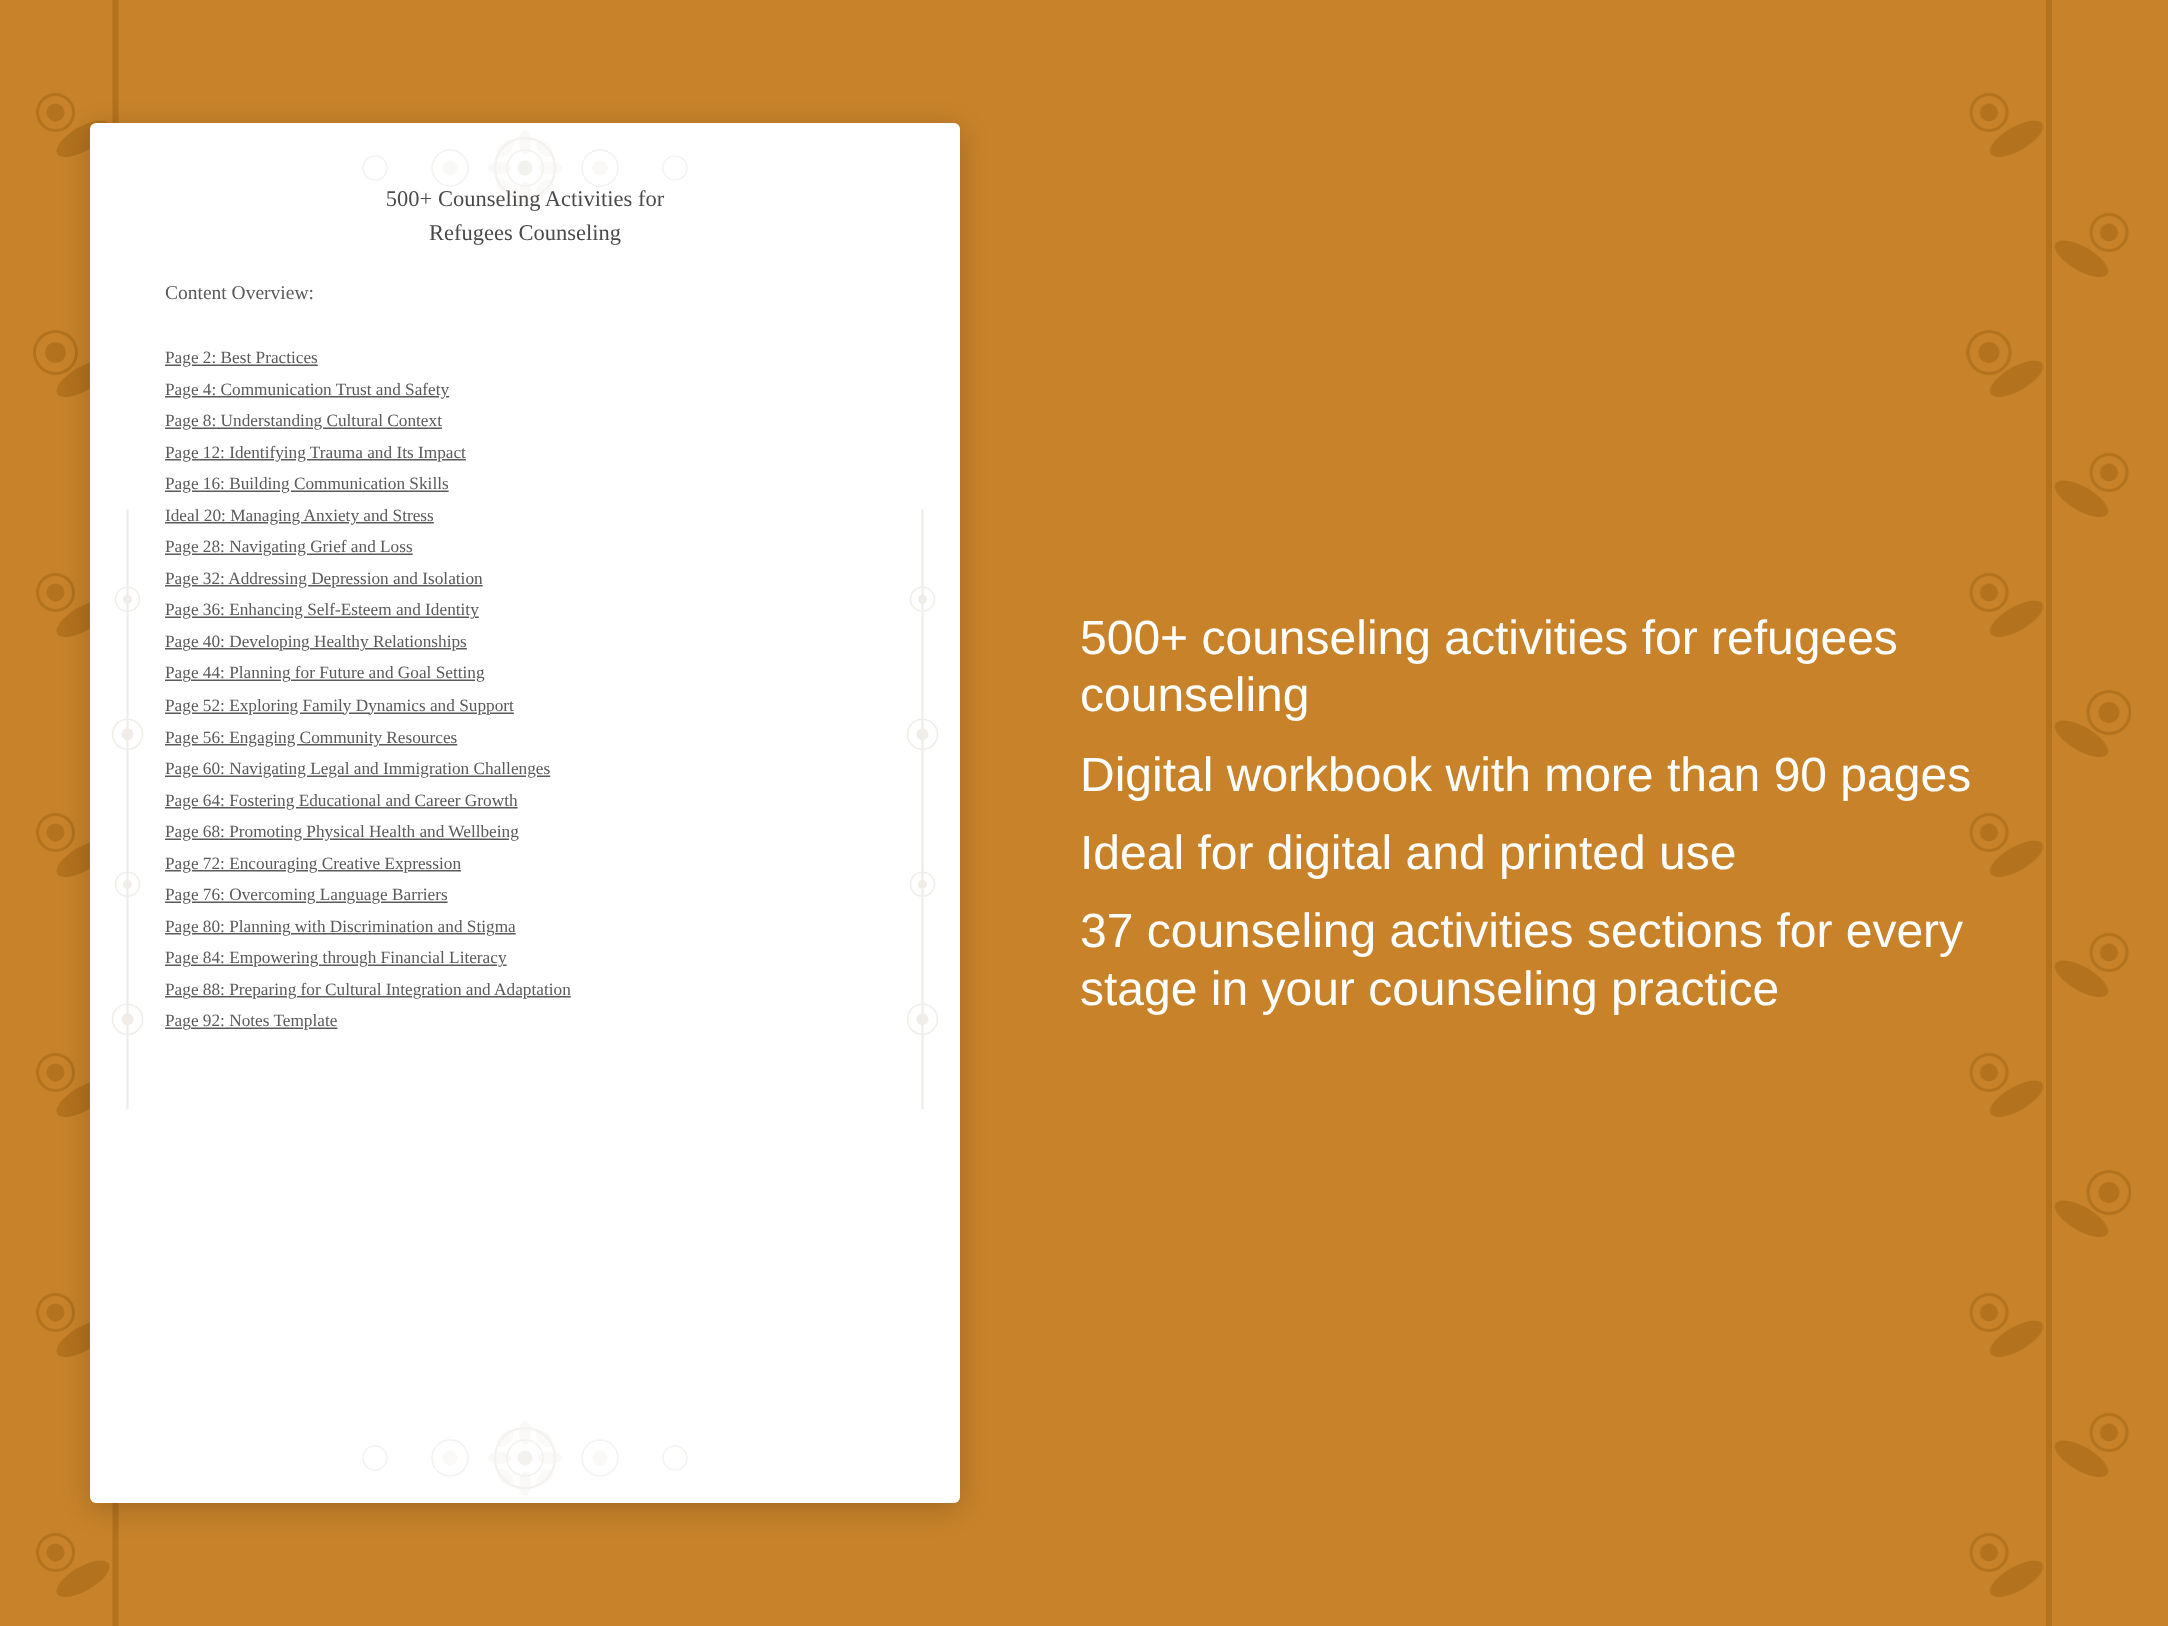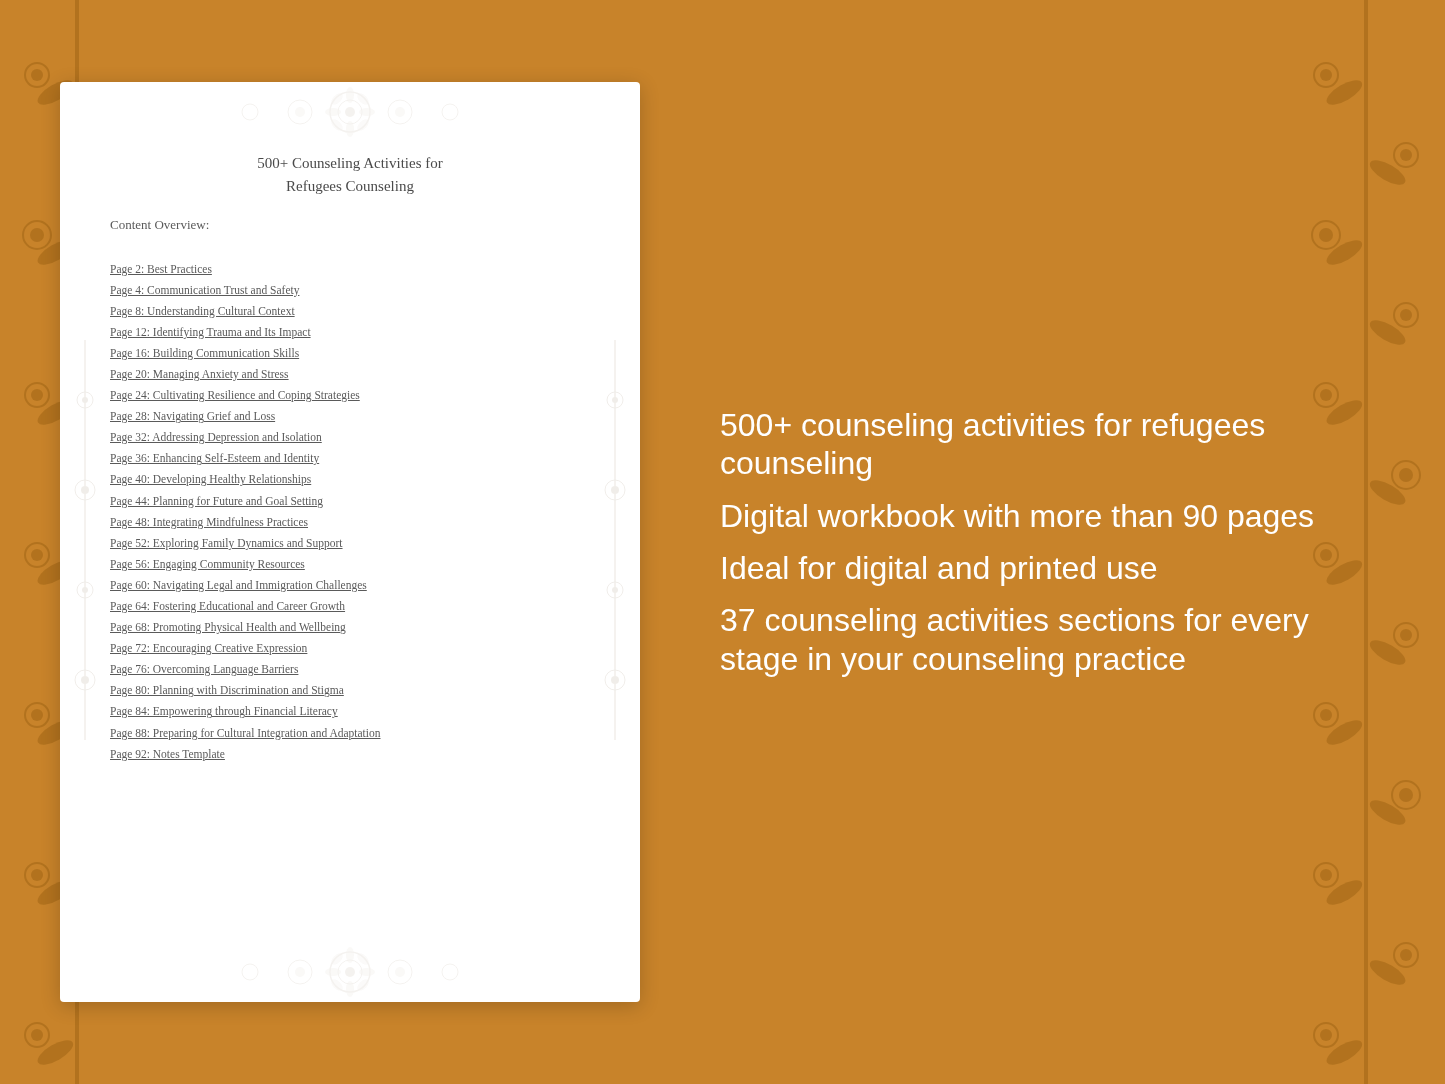--- a/index.html
+++ b/index.html
@@ -105,21 +105,20 @@
       top: 50%;
       transform: translateY(-50%);
       opacity: 0.12;
       width: 30px;
     }
 
     .document-title {
       text-align: center;
       font-size: 15px;
       color: #4a4a4a;
-      margin-top: 30px;
       margin-bottom: 20px;
       line-height: 1.5;
       font-family: Georgia, serif;
     }
 
     .content-overview-label {
       font-size: 13px;
       color: #5a5a5a;
       margin-bottom: 25px;
       font-family: Georgia, serif;
@@ -378,28 +377,26 @@
     </p>
 
     <p class="content-overview-label">Content Overview:</p>
 
     <ul class="toc-list" id="toc-list">
     <li class="toc-item">Page  2:  Best Practices</li>
         <li class="toc-item">Page  4:  Communication Trust and Safety</li>
         <li class="toc-item">Page  8:  Understanding Cultural Context</li>
         <li class="toc-item">Page 12:  Identifying Trauma and Its Impact</li>
         <li class="toc-item">Page 16:  Building Communication Skills</li>
-        <li class="toc-item">Page 20:  Managing Anxiety and Stress</li>
-        <li class="toc-item">Page 24:  Cultivating Resilience and Coping Strategies</li>
+        <li class="toc-item">Ideal 20:  Managing Anxiety and Stress</li>
         <li class="toc-item">Page 28:  Navigating Grief and Loss</li>
         <li class="toc-item">Page 32:  Addressing Depression and Isolation</li>
         <li class="toc-item">Page 36:  Enhancing Self-Esteem and Identity</li>
         <li class="toc-item">Page 40:  Developing Healthy Relationships</li>
         <li class="toc-item">Page 44:  Planning for Future and Goal Setting</li>
-        <li class="toc-item">Page 48:  Integrating Mindfulness Practices</li>
         <li class="toc-item">Page 52:  Exploring Family Dynamics and Support</li>
         <li class="toc-item">Page 56:  Engaging Community Resources</li>
         <li class="toc-item">Page 60:  Navigating Legal and Immigration Challenges</li>
         <li class="toc-item">Page 64:  Fostering Educational and Career Growth</li>
         <li class="toc-item">Page 68:  Promoting Physical Health and Wellbeing</li>
         <li class="toc-item">Page 72:  Encouraging Creative Expression</li>
         <li class="toc-item">Page 76:  Overcoming Language Barriers</li>
         <li class="toc-item">Page 80:  Planning with Discrimination and Stigma</li>
         <li class="toc-item">Page 84:  Empowering through Financial Literacy</li>
         <li class="toc-item">Page 88:  Preparing for Cultural Integration and Adaptation</li>

